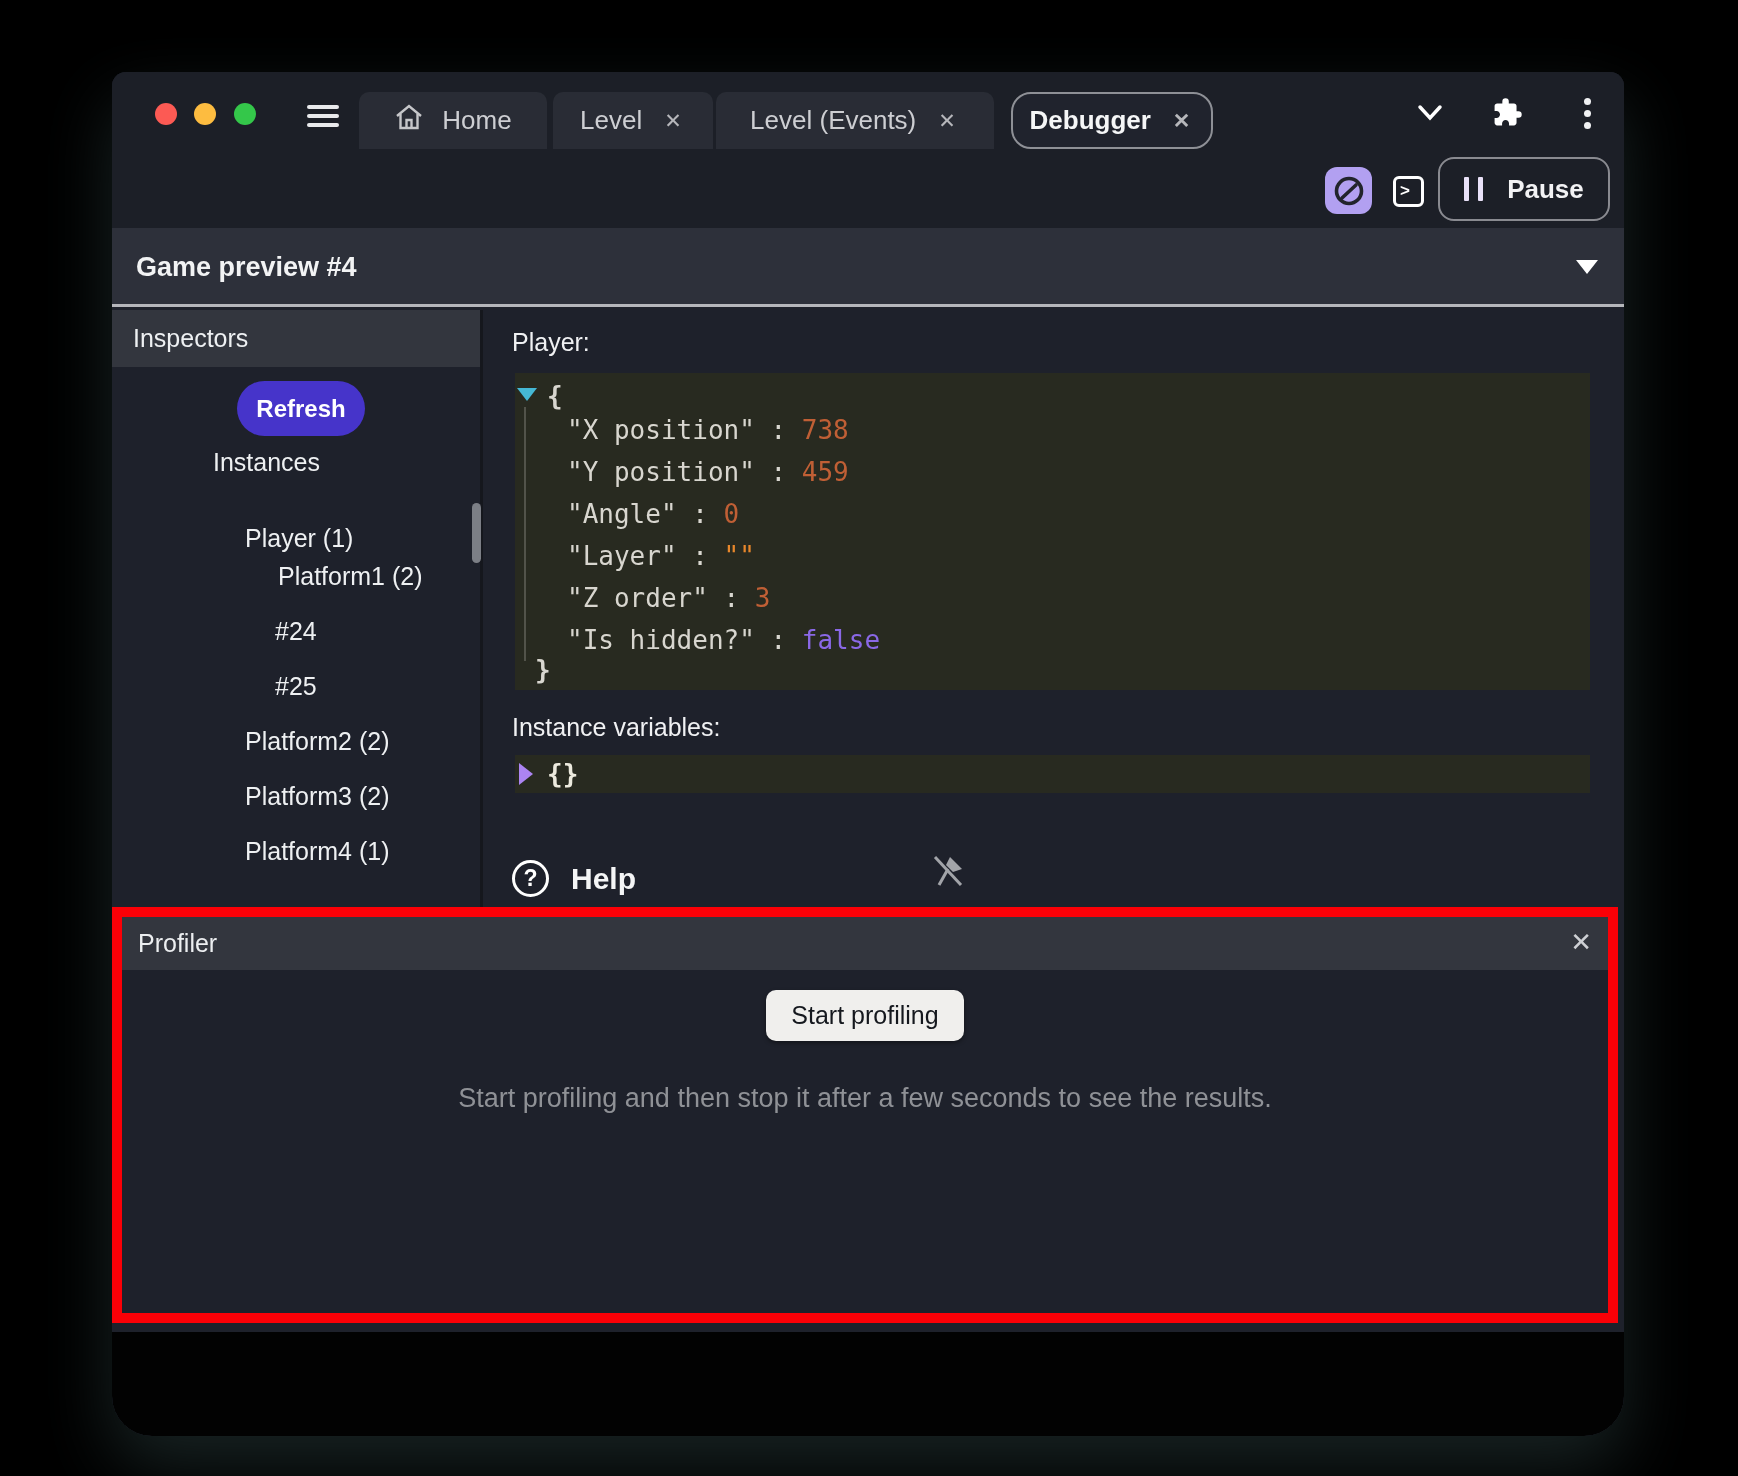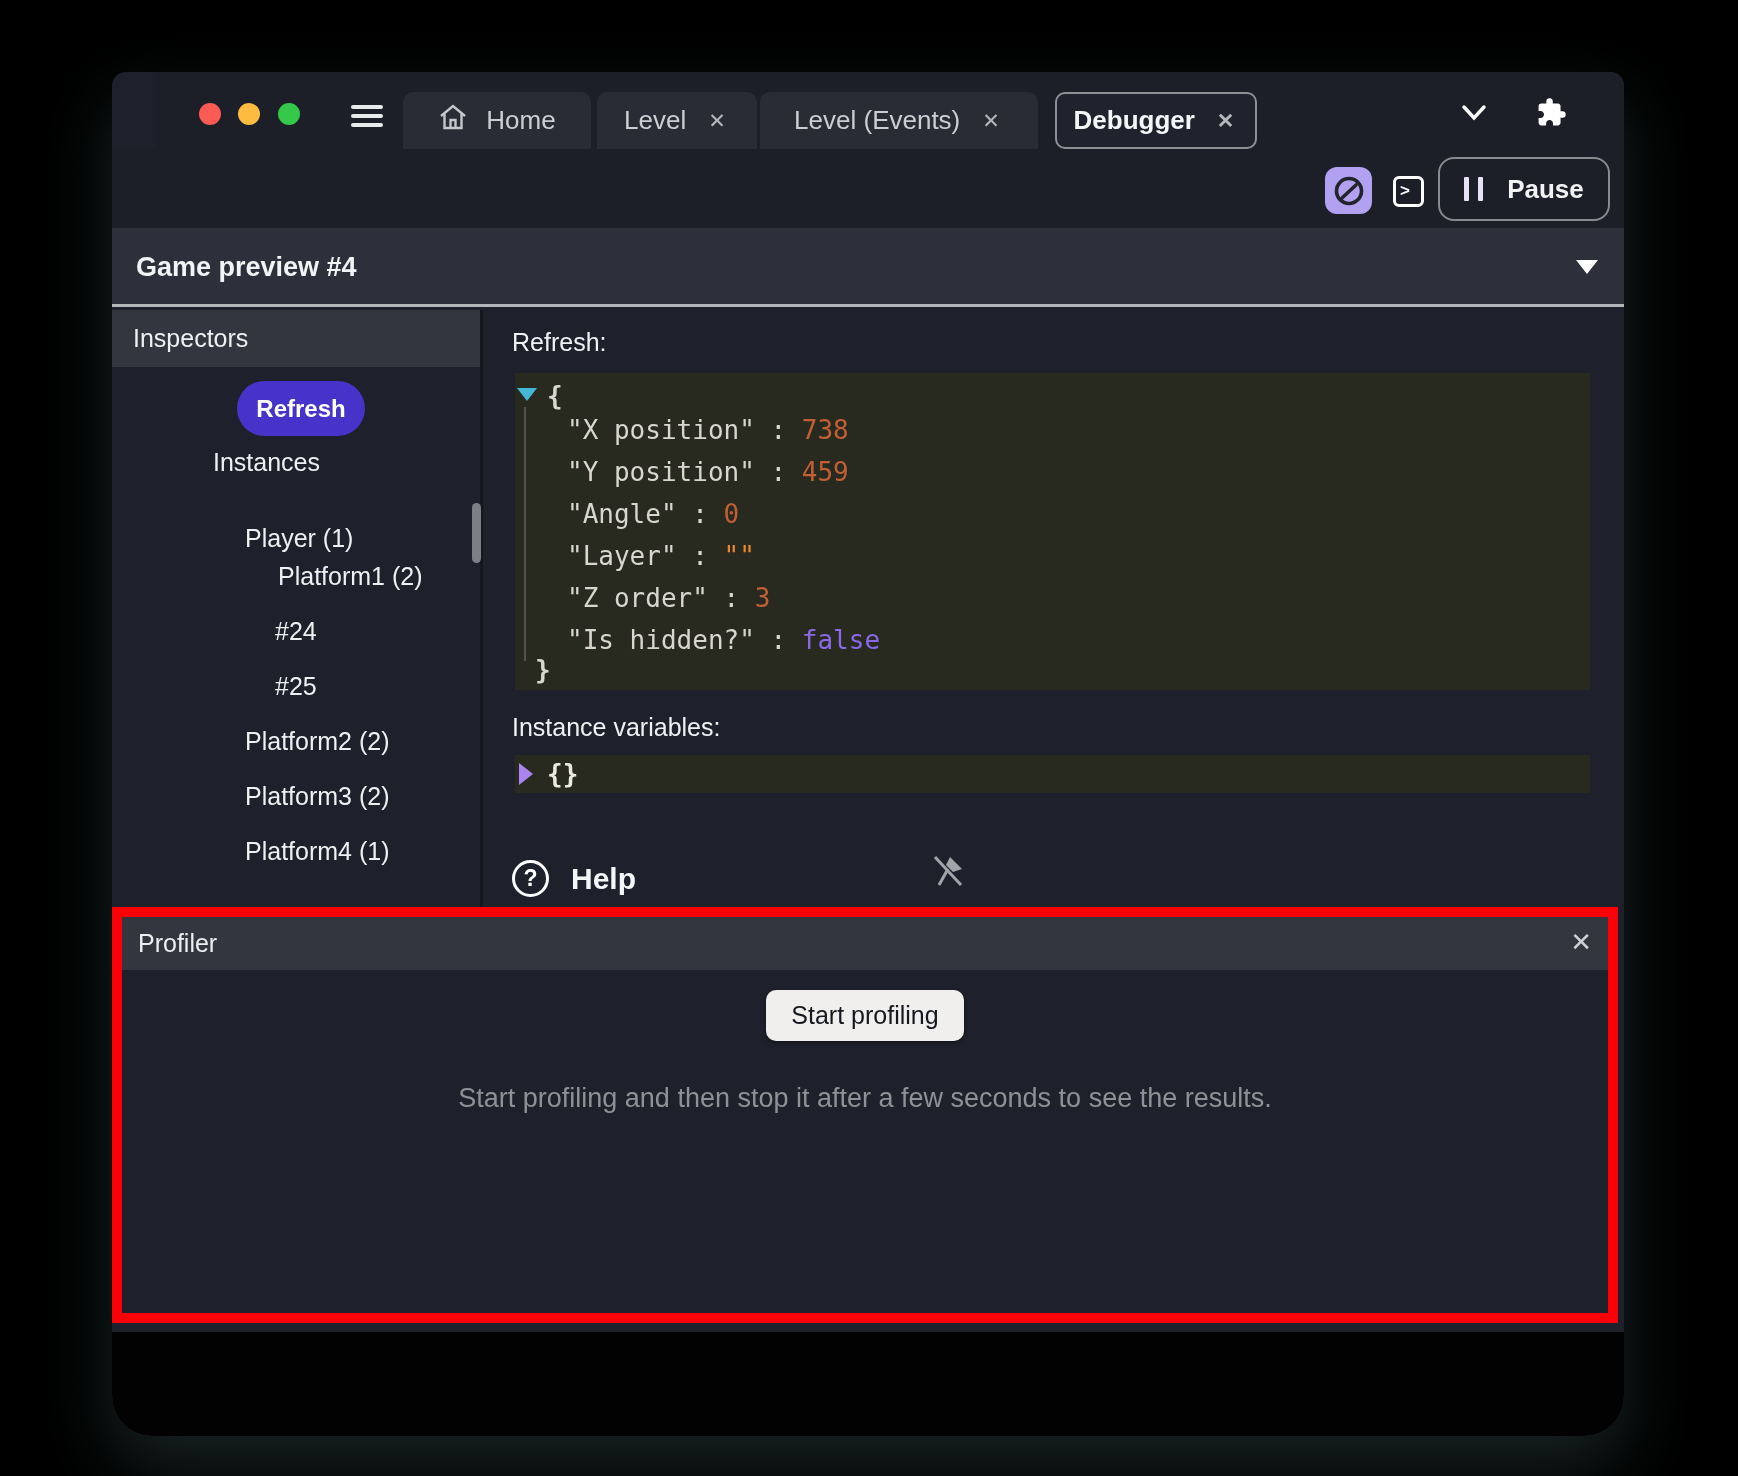--- a/index.html
+++ b/index.html
@@ -4,35 +4,35 @@
 <style>
   * { margin:0; padding:0; box-sizing:border-box; }
   html,body { background:#000; }
   .stage { position:relative; width:1738px; height:1476px; background:#000; overflow:hidden;
            font-family:"Liberation Sans", sans-serif; }
   .window { position:absolute; left:112px; top:72px; width:1512px; height:1364px;
             background:#1e212b; border-radius:14px 14px 40px 40px;
             box-shadow:0 30px 70px rgba(70,100,100,.35); overflow:hidden; }
 
   
-  .titlebar { position:absolute; left:0; top:0; width:100%; height:77px; background:#1c1f27;margin-left:44px; }
+  .titlebar { position:absolute; left:0; top:0; width:100%; height:77px; background:#1c1f27; }
   .traffic { position:absolute; top:31px; width:22px; height:22px; border-radius:50%; }
   .t-red { left:43px; background:#fc5a54; }
   .t-yellow { left:82px; background:#fdbc40; }
   .t-green { left:122px; background:#34c74a; }
   .hamburger { position:absolute; left:195px; top:33px; width:32px; height:24px; cursor:pointer; }
   .hamburger div { height:3.5px; background:#e9eaec; border-radius:2px; margin-bottom:5.5px; }
   .tab { position:absolute; bottom:0; height:57px; background:#292c35; border-radius:10px 10px 0 0;
          display:flex; align-items:center; justify-content:center; gap:18px;
          color:#cdced2; font-size:26px; cursor:pointer; }
   .tab-home { left:247px; width:188px; }
   .tab-level { left:441px; width:160px; }
   .tab-levelevents { left:604px; width:278px; }
   .tab-debugger { left:899px; width:202px; background:#20232d; border:2px solid #8e9096;
-                  border-radius:10px; color:#f5f6f7; font-weight:bold; }
+                  border-radius:20px; color:#f5f6f7; font-weight:bold; }
   .tab-x { color:#b6b7bb; font-size:21px; line-height:1; padding:2px 4px; cursor:pointer; }
   .icon-btn { position:absolute; cursor:pointer; }
   .kebab div { width:7px; height:7px; border-radius:50%; background:#f0f1f3; margin-bottom:5px; }
 
   
   .toolbar { position:absolute; left:0; top:77px; width:100%; height:79px; background:#1c1f27; }
   .gauge-btn { position:absolute; left:1213px; top:18px; width:47px; height:47px; border-radius:12px;
                background:#b2a0f1; display:flex; align-items:center; justify-content:center; cursor:pointer; }
   .console-btn { position:absolute; left:1281px; top:27px; width:31px; height:31px; border:3px solid #fff;
                  border-radius:6px; color:#fff; font-size:17px; font-weight:bold; line-height:24px;
@@ -197,21 +197,21 @@
             <div class="tree-item" style="left: 163px; top: 307px;">#24</div>
             <div class="tree-item" style="left: 163px; top: 362px;">#25</div>
             <div class="tree-item" style="left: 133px; top: 417px;">Platform2 (2)</div>
             <div class="tree-item" style="left: 133px; top: 472px;">Platform3 (2)</div>
             <div class="tree-item" style="left: 133px; top: 527px;">Platform4 (1)</div>
           </div>
         <div class="sb-thumb"></div>
       </div>
 
       <div class="details">
-        <div class="section-label lbl-general">Refresh:</div>
+        <div class="section-label lbl-general">Player:</div>
 
         <div class="json-box">
           <div class="tri-open"></div>
           <div class="json-guide"></div>
           <div class="jbrace" style="top:8px;">{</div>
           <div id="json-rows">
               <div class="jrow" style="top: 42px;"><span>"X position"</span><span> : </span><span class="jv-number">738</span></div>
               <div class="jrow" style="top: 84px;"><span>"Y position"</span><span> : </span><span class="jv-number">459</span></div>
               <div class="jrow" style="top: 126px;"><span>"Angle"</span><span> : </span><span class="jv-number">0</span></div>
               <div class="jrow" style="top: 168px;"><span>"Layer"</span><span> : </span><span class="jv-string">""</span></div>

